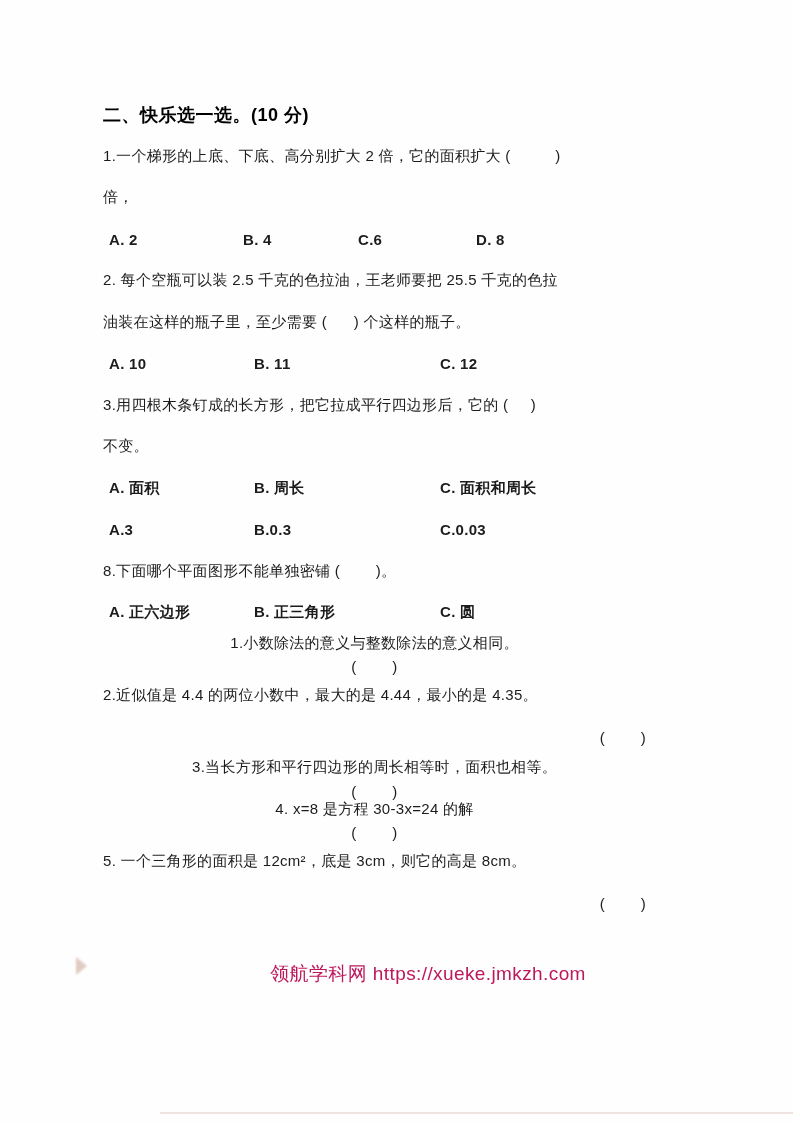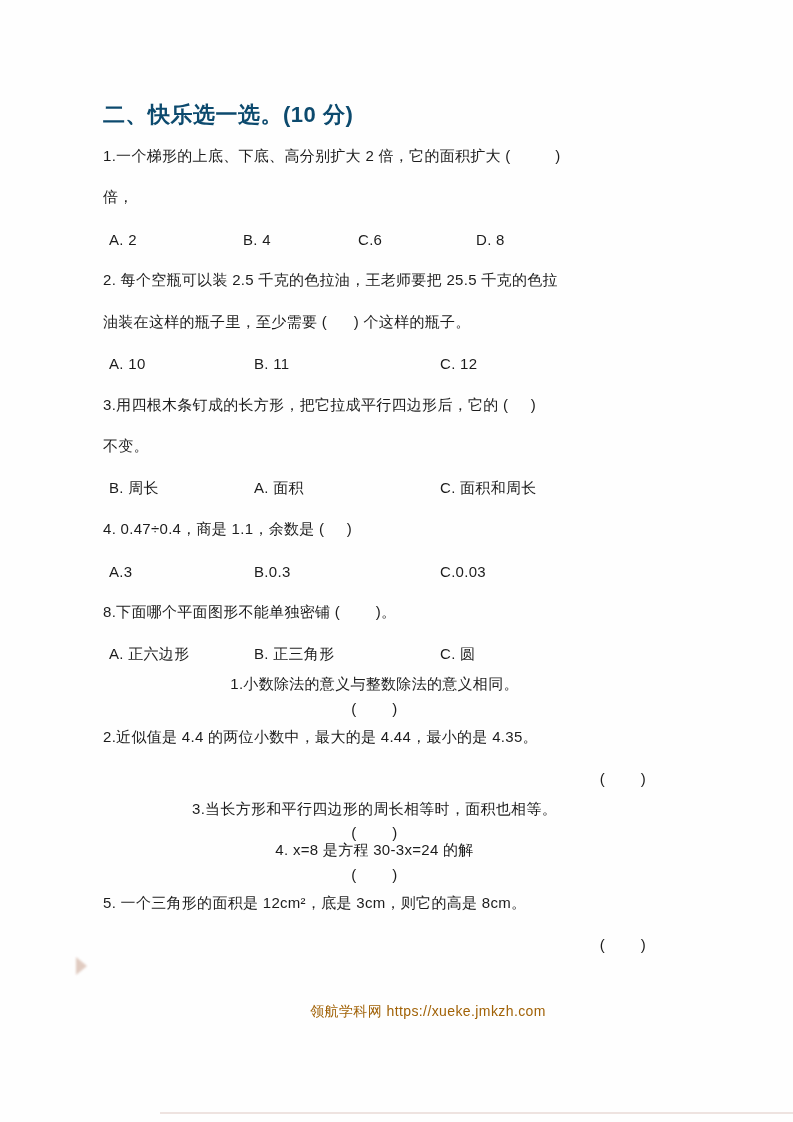--- a/index.html
+++ b/index.html
@@ -19,46 +19,46 @@
     height: 41.5px;
     display: flex;
     align-items: center;
     white-space: pre;
     font-size: 15px;
     letter-spacing: 0.3px;
     color: #1c1c1c;
   }
   .heading {
     font-weight: 700;
-    font-size: 22px;
-    color: #0c4a6e;
+    font-size: 18px;
+    color: #000000;
     letter-spacing: 0.5px;
   }
   .opts { padding-left: 6px; }
-  .opts span { display: inline-block; }
+  .opts span { display: inline-block; font-weight: bold; }
   .opts span:nth-child(1) { min-width: 145px; }
   .opts span:nth-child(2) { min-width: 186px; }
   .opts4 span:nth-child(1) { min-width: 134px; }
   .opts4 span:nth-child(2) { min-width: 115px; }
   .opts4 span:nth-child(3) { min-width: 118px; }
   .tf {
     justify-content: space-between;
     padding-right: 107px;
     flex-direction: column;
   }
   .blank-line {
     justify-content: flex-end;
     padding-right: 107px;
   }
   .blank { white-space: pre; }
   .watermark {
     margin-top: 37px;
     text-align: center;
-    font-size: 14px;
-    color: #a16207;
+    font-size: 19px;
+    color: #be185d;
     letter-spacing: 0.4px;
   }
   .smudge {
     position: absolute;
     left: 76px;
     top: 957px;
     width: 0; height: 0;
     border-top: 9px solid transparent;
     border-bottom: 9px solid transparent;
     border-left: 11px solid #c9a28f;
@@ -95,26 +95,25 @@
     <div class="line">油装在这样的瓶子里，至少需要 (      ) 个这样的瓶子。</div>
     <div class="line opts">
       <span>A. 10</span>
       <span>B. 11</span>
       <span>C. 12</span>
     </div>
 
     <div class="line">3.用四根木条钉成的长方形，把它拉成平行四边形后，它的 (     )</div>
     <div class="line">不变。</div>
     <div class="line opts">
+      <span>A. 面积</span>
       <span>B. 周长</span>
-      <span>A. 面积</span>
       <span>C. 面积和周长</span>
     </div>
 
-    <div class="line">4. 0.47÷0.4，商是 1.1，余数是 (     )</div>
     <div class="line opts">
       <span>A.3</span>
       <span>B.0.3</span>
       <span>C.0.03</span>
     </div>
 
     <div class="line">8.下面哪个平面图形不能单独密铺 (        )。</div>
     <div class="line opts">
       <span>A. 正六边形</span>
       <span>B. 正三角形</span>

